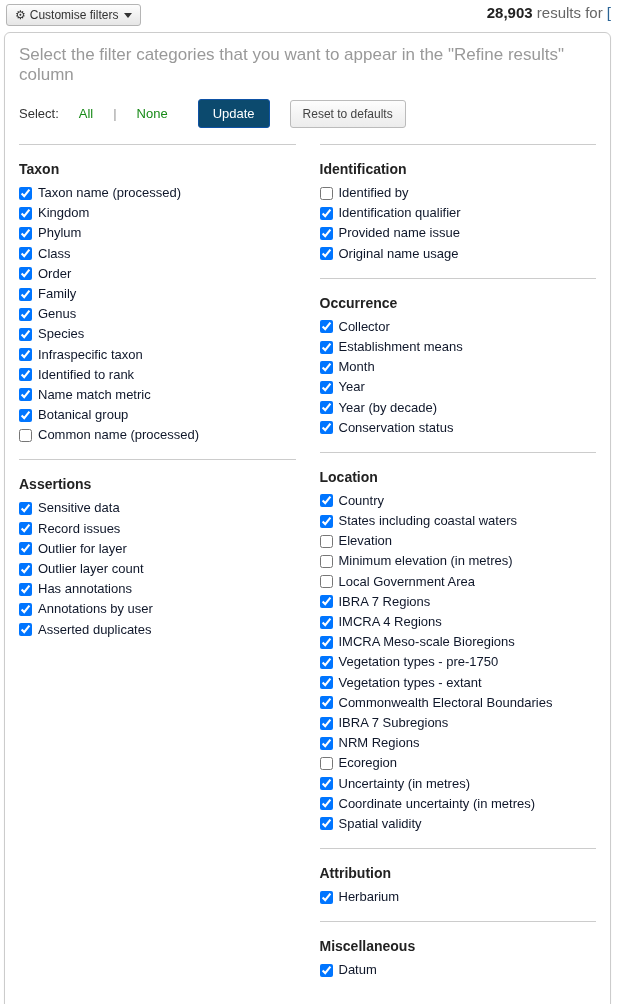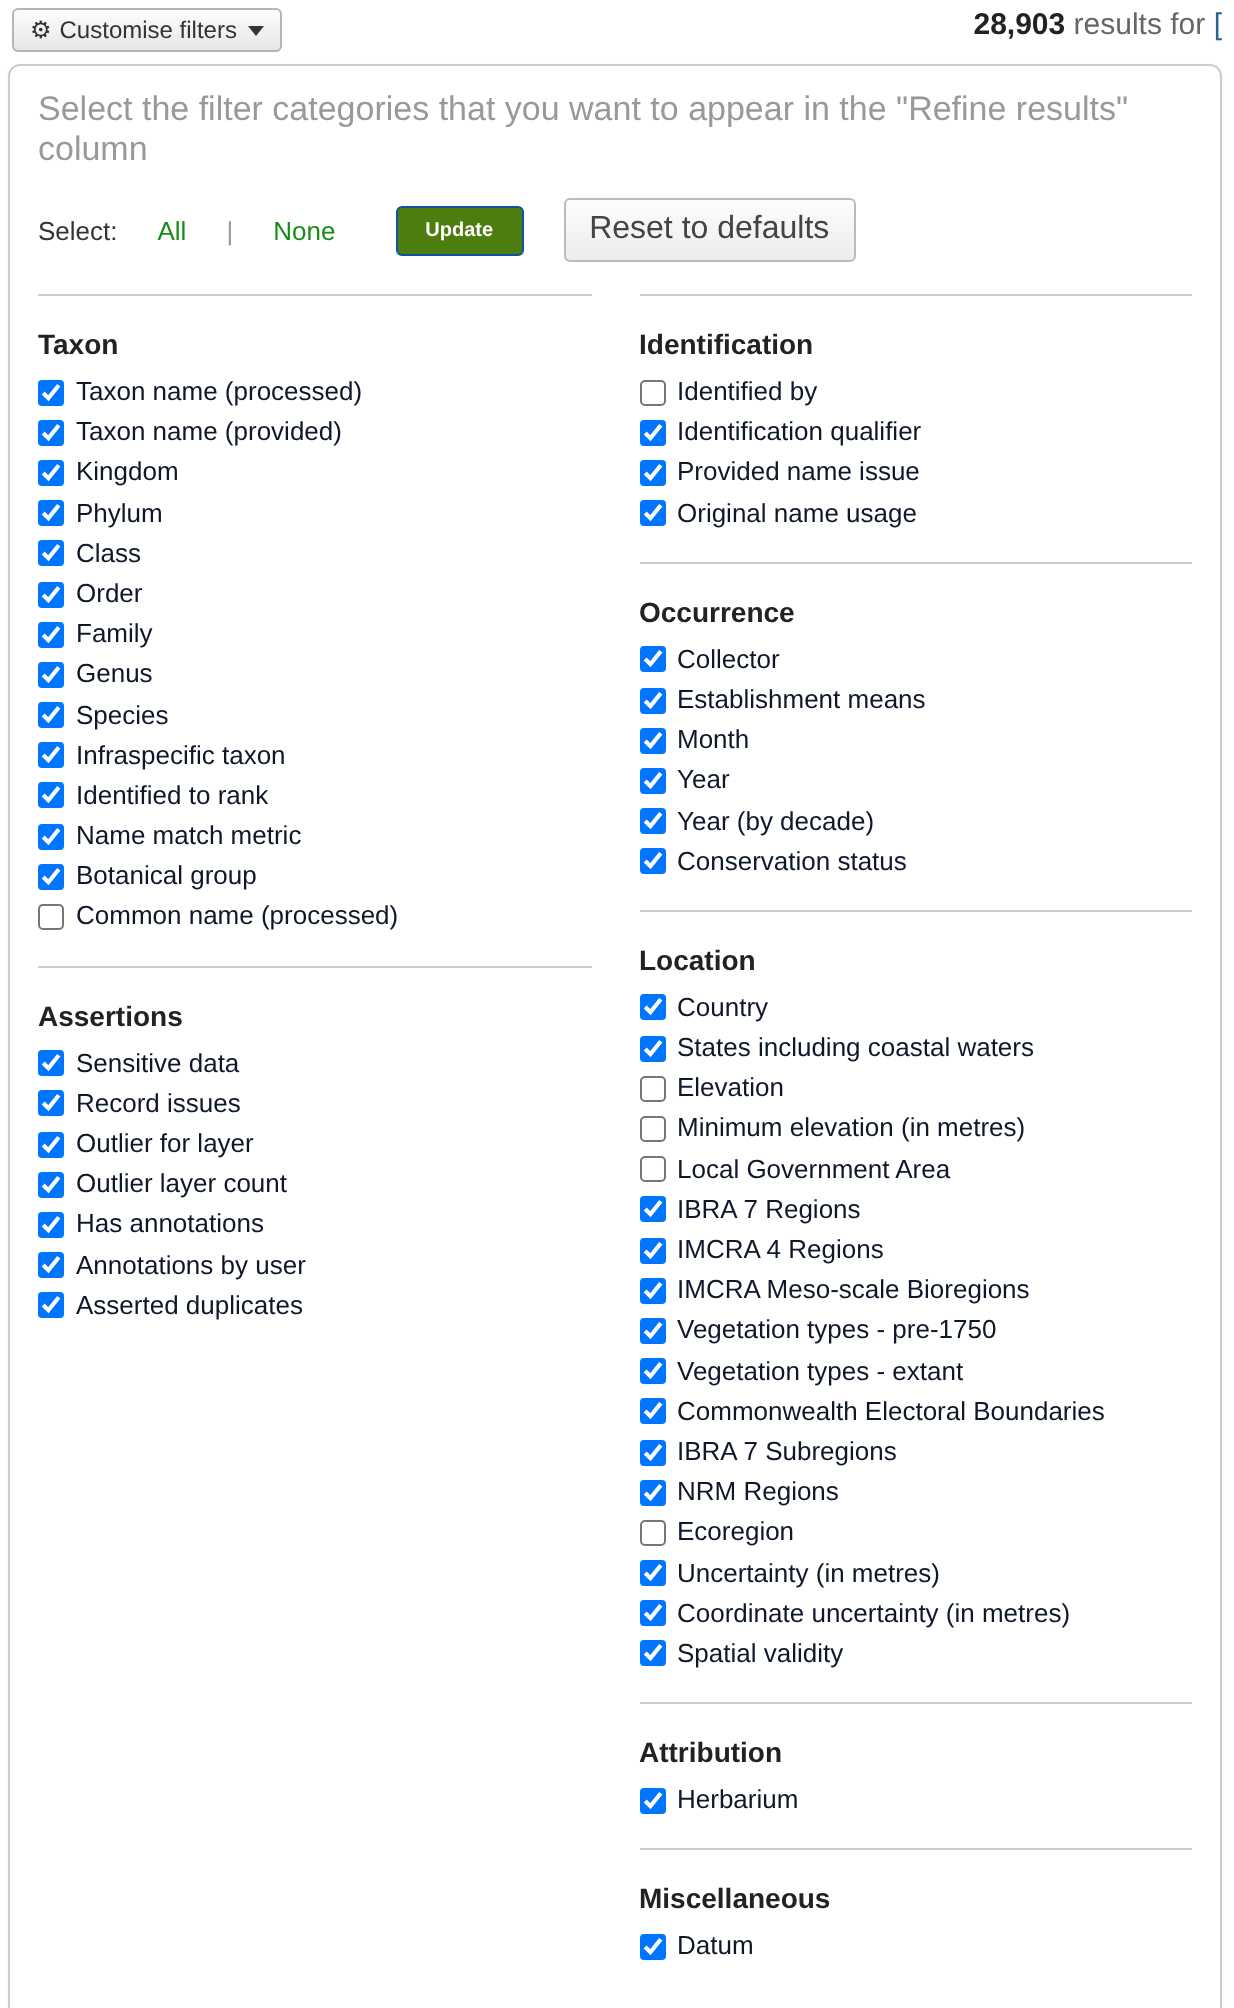--- a/index.html
+++ b/index.html
@@ -61,37 +61,37 @@
   .select-row {
     display: flex;
     align-items: center;
     gap: 20px;
     margin-bottom: 16px;
   }
   .select-label { color: #333; }
   .link-green { color: #178a17; cursor: pointer; }
   .sep { color: #999; }
   .btn-primary {
-    background: #4d7c0f;
+    background: #0c4a6e;
     color: #fff;
     border: 1px solid #0e52a5;
     border-radius: 3px;
     padding: 6px 14px;
-    font-weight: bold;
-    font-size: 10px;
+    font-weight: normal;
+    font-size: 13px;
     cursor: pointer;
     margin-left: 10px;
   }
   .btn-default {
     background: linear-gradient(#fdfdfd, #ececec);
     color: #444;
     border: 1px solid #bbb;
     border-radius: 3px;
     padding: 6px 12px;
-    font-size: 16px;
+    font-size: 12px;
     cursor: pointer;
   }
   .columns {
     display: flex;
     gap: 24px;
   }
   .col {
     flex: 1;
     min-width: 0;
   }
@@ -154,24 +154,20 @@
   <div class="columns">
     <div class="col" id="left-col">
         <div class="group">
           <h3>Taxon</h3>
           <div class="item">
             <input type="checkbox" checked="" style="">
             <label>Taxon name (processed)</label>
           </div>
           <div class="item">
             <input type="checkbox" checked="" style="">
-            <label>Taxon name (provided)</label>
-          </div>
-          <div class="item">
-            <input type="checkbox" checked="" style="">
             <label>Kingdom</label>
           </div>
           <div class="item">
             <input type="checkbox" checked="" style="">
             <label>Phylum</label>
           </div>
           <div class="item">
             <input type="checkbox" checked="" style="">
             <label>Class</label>
           </div>

